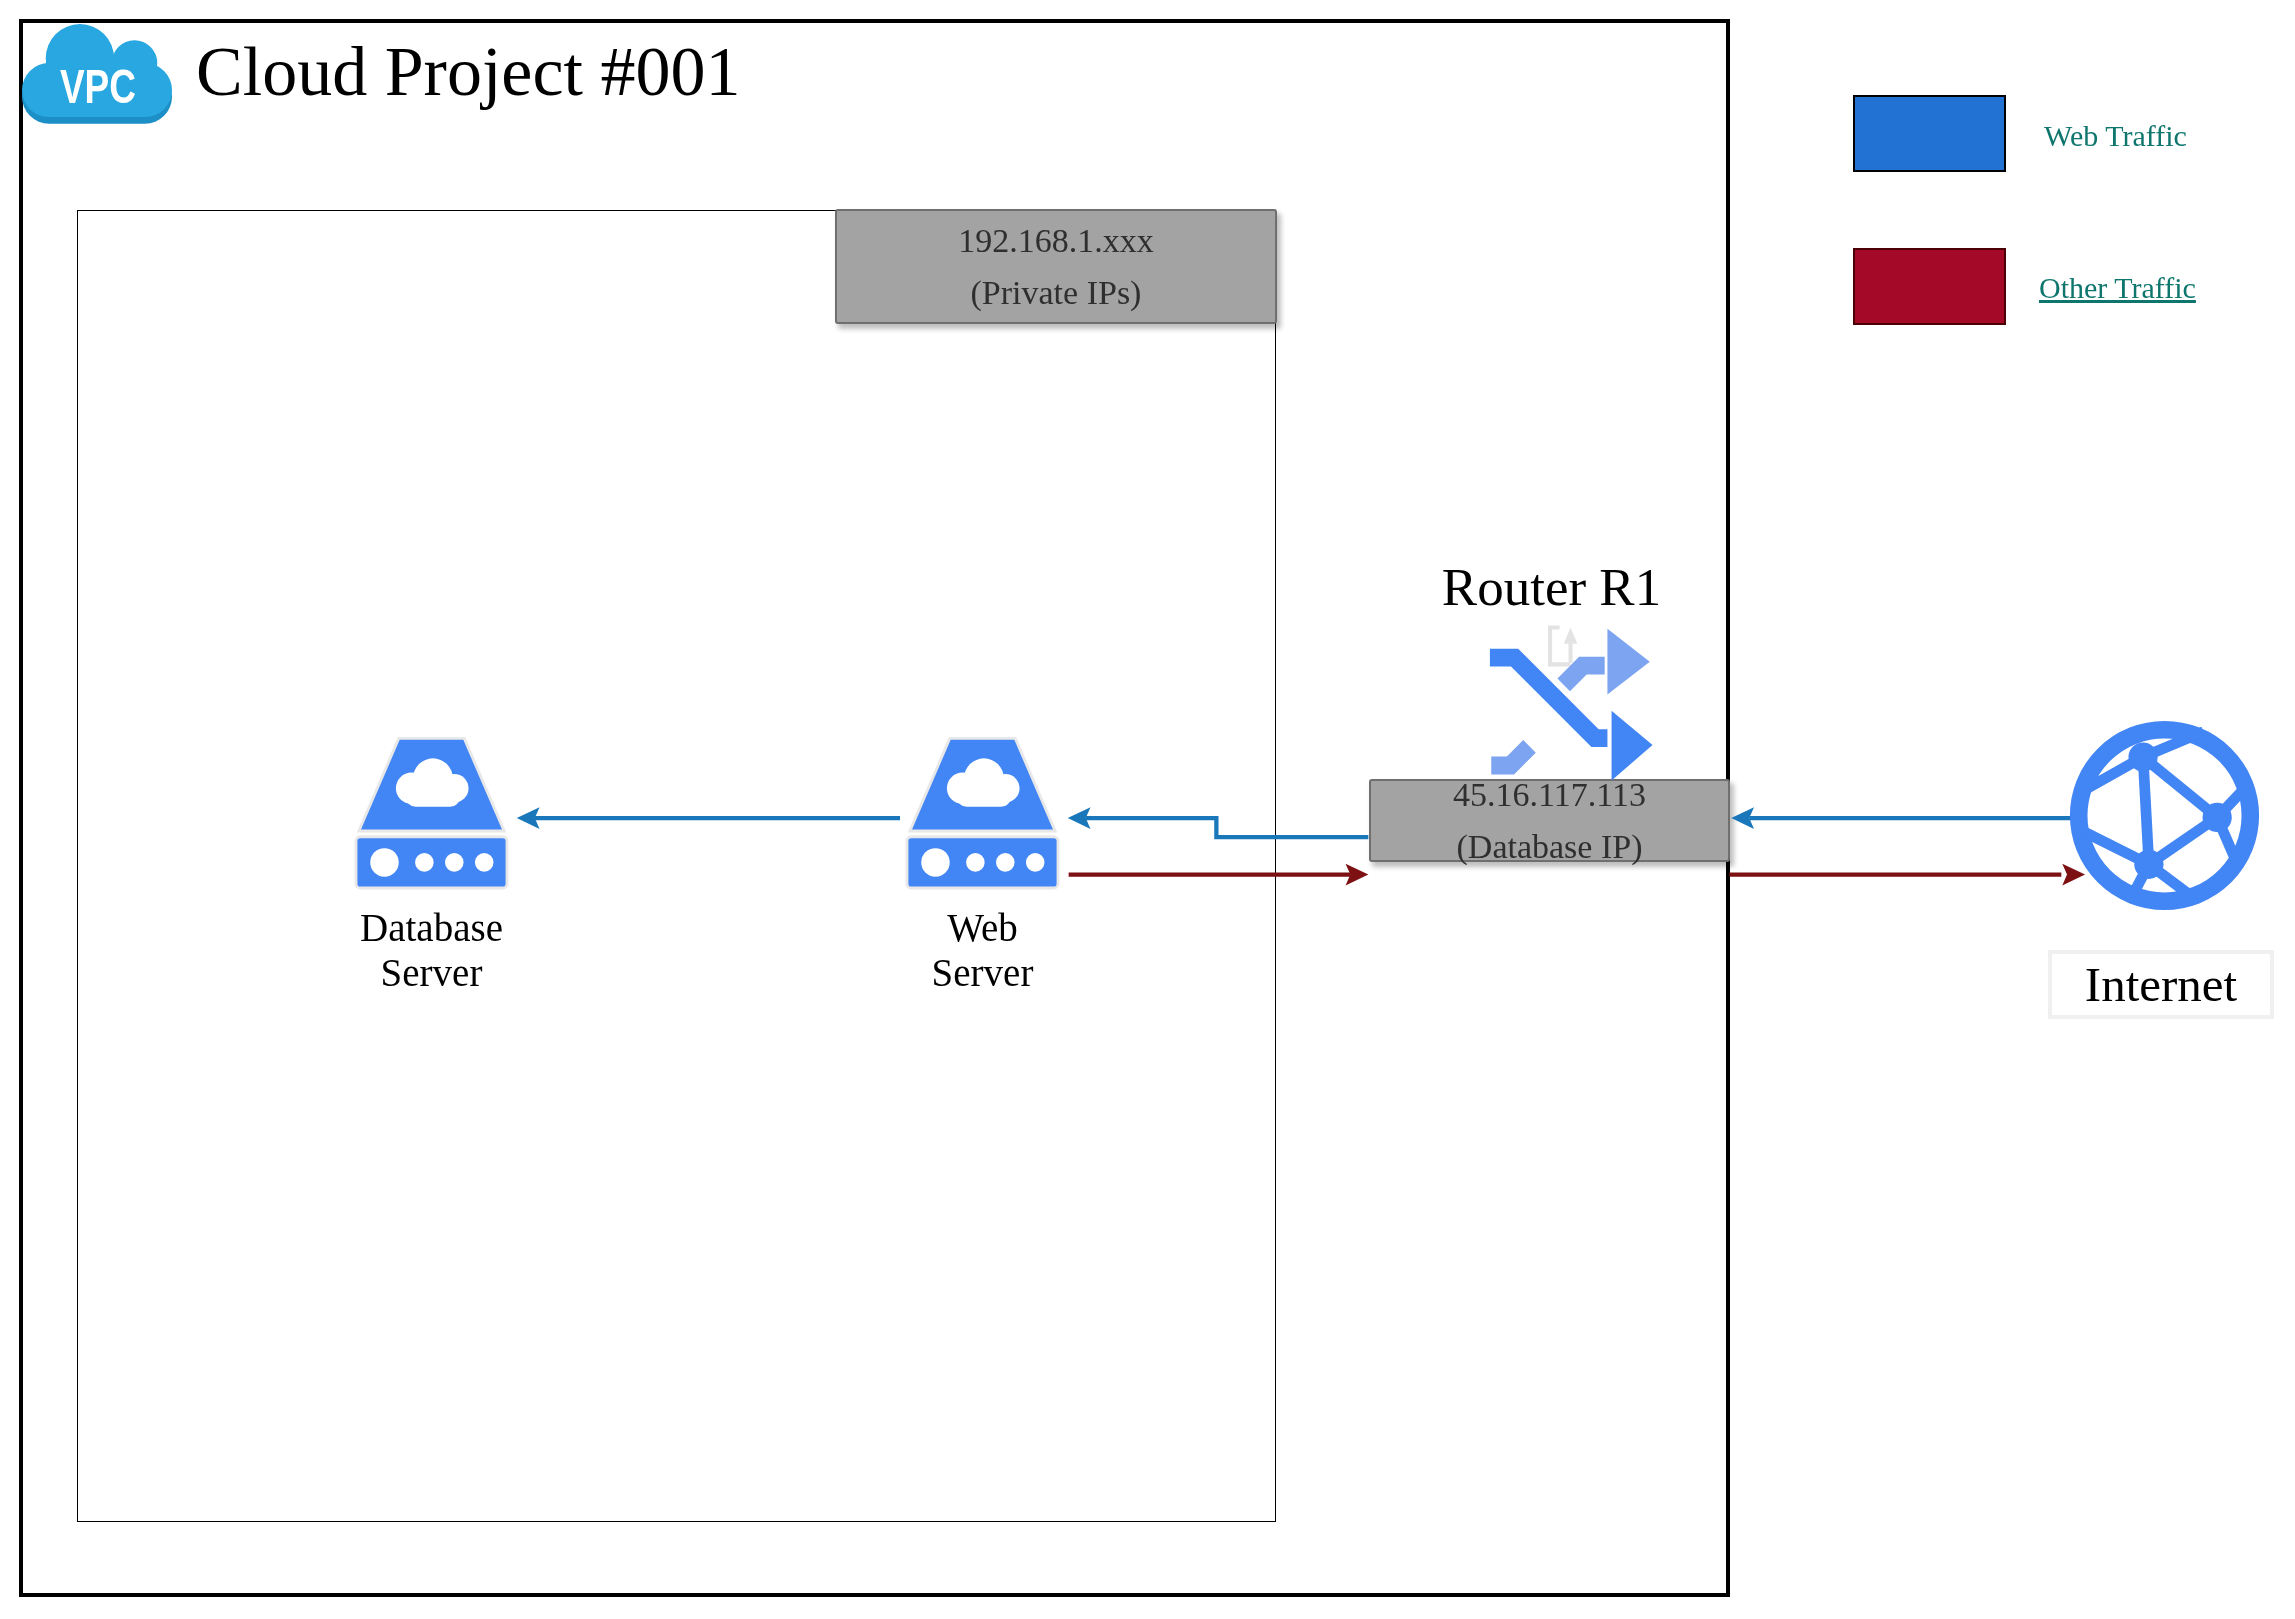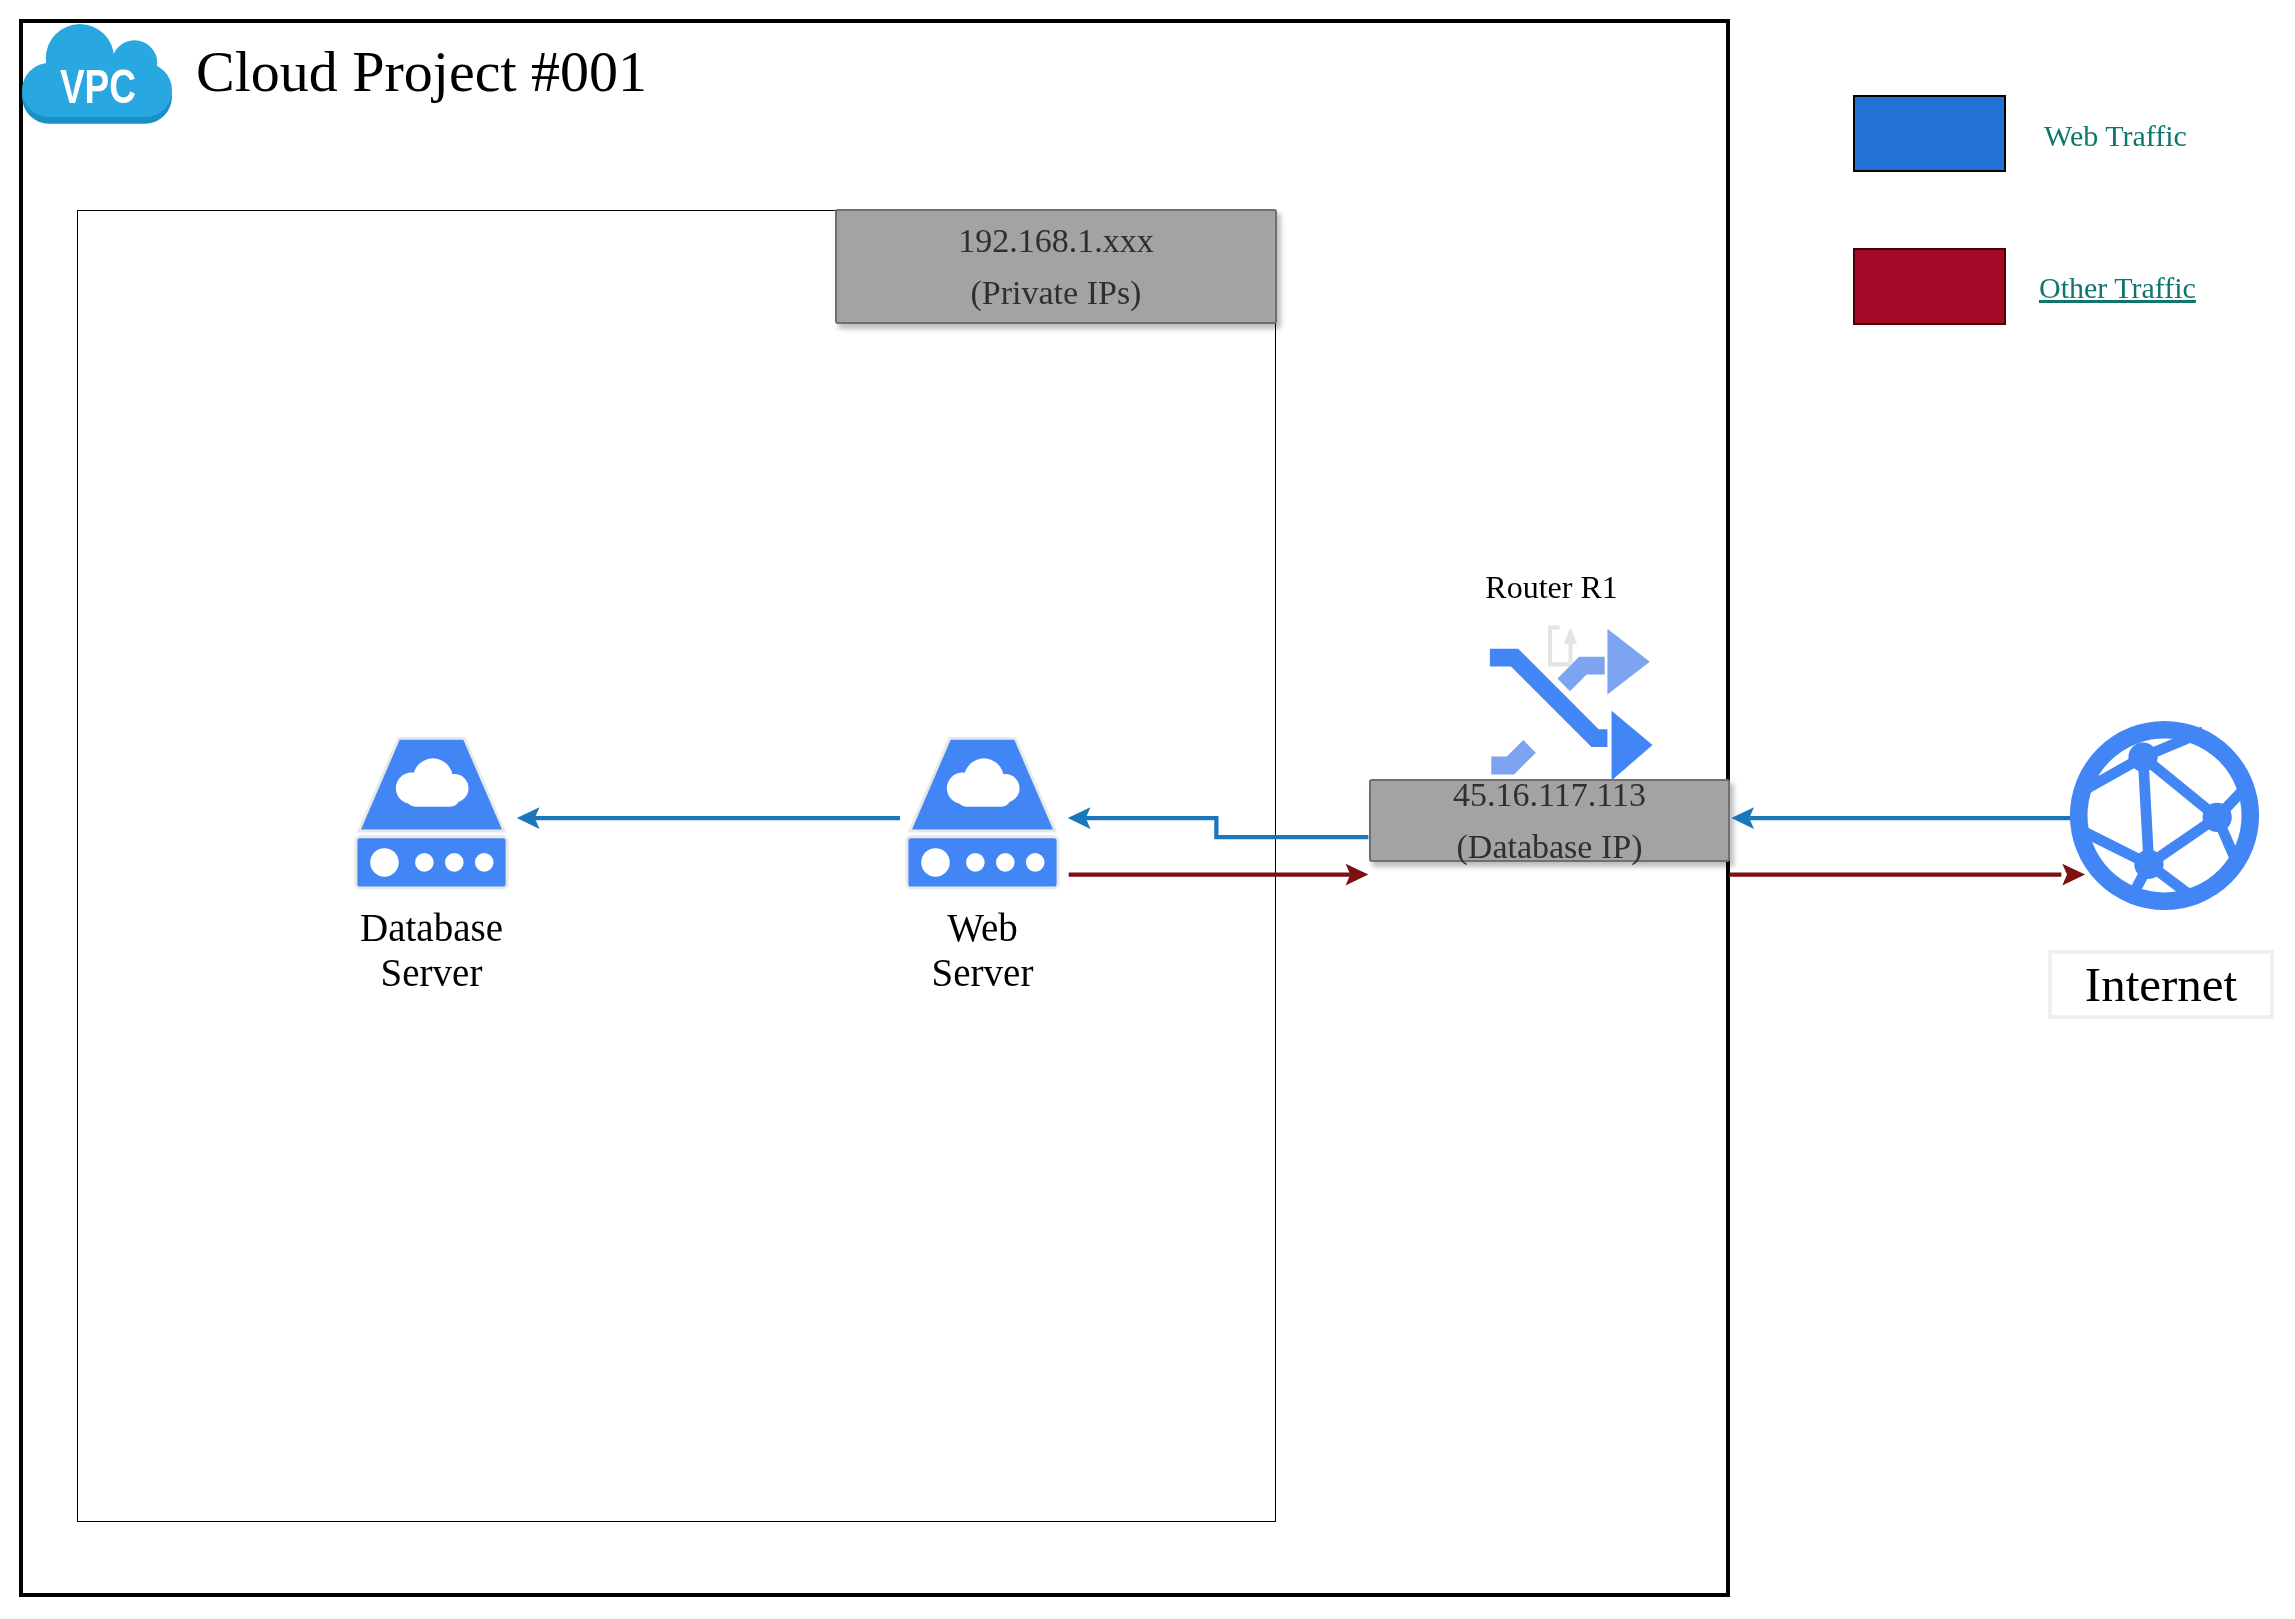--- a/index.html
+++ b/index.html
@@ -15,35 +15,35 @@
 
   .note-box{
     background:#a3a3a3;border:2.4px solid #6f6f6f;border-radius:2.9px;box-sizing:border-box;
     box-shadow:3.3px 4.3px 5.7px rgba(0,0,0,0.25);
     display:flex;flex-direction:column;justify-content:center;align-items:center;
     color:#2f2f2f;font-size:34px;line-height:52px;text-align:center;
   }
   .private-note{left:835px;top:209px;width:442px;height:115px;}
   .floating-note{left:1369px;top:779px;width:361px;height:83px;}
 
-  .page-title{left:196px;top:41px;font-size:58px;line-height:62px;color:#000;white-space:nowrap;}
+  .page-title{left:196px;top:41px;font-size:70px;line-height:62px;color:#000;white-space:nowrap;}
 
   
   .legend-swatch{width:153px;height:77px;box-sizing:border-box;}
   .legend-swatch.web{left:1853px;top:95px;background:#2272d4;border:2.4px solid #000;}
   .legend-swatch.other{left:1853px;top:248px;background:#a40a28;border:2.4px solid #4a0005;}
   .legend-label{font-size:30px;color:#0f766e;white-space:nowrap;}
   .legend-label.web{left:2044px;top:119px;}
   .legend-label.other{left:2039px;top:271px;text-decoration:underline;}
 
   
   .node-label{width:285px;text-align:center;font-size:39px;line-height:45px;color:#000;}
   .db-label{left:289px;top:905px;}
   .web-label{left:840px;top:905px;}
-  .router-label{left:1409px;top:565px;font-size:32px;white-space:nowrap;text-align:center;}
+  .router-label{left:1409px;top:565px;font-size:53px;white-space:nowrap;text-align:center;}
 
   .internet-label{
     left:2048px;top:950px;width:226px;height:69px;box-sizing:border-box;
     background:#ffffff;border:4.3px solid #f0f0f0;
     display:flex;align-items:center;justify-content:center;
     font-size:49px;color:#000;
   }
 
   svg{display:block;}
 </style>

